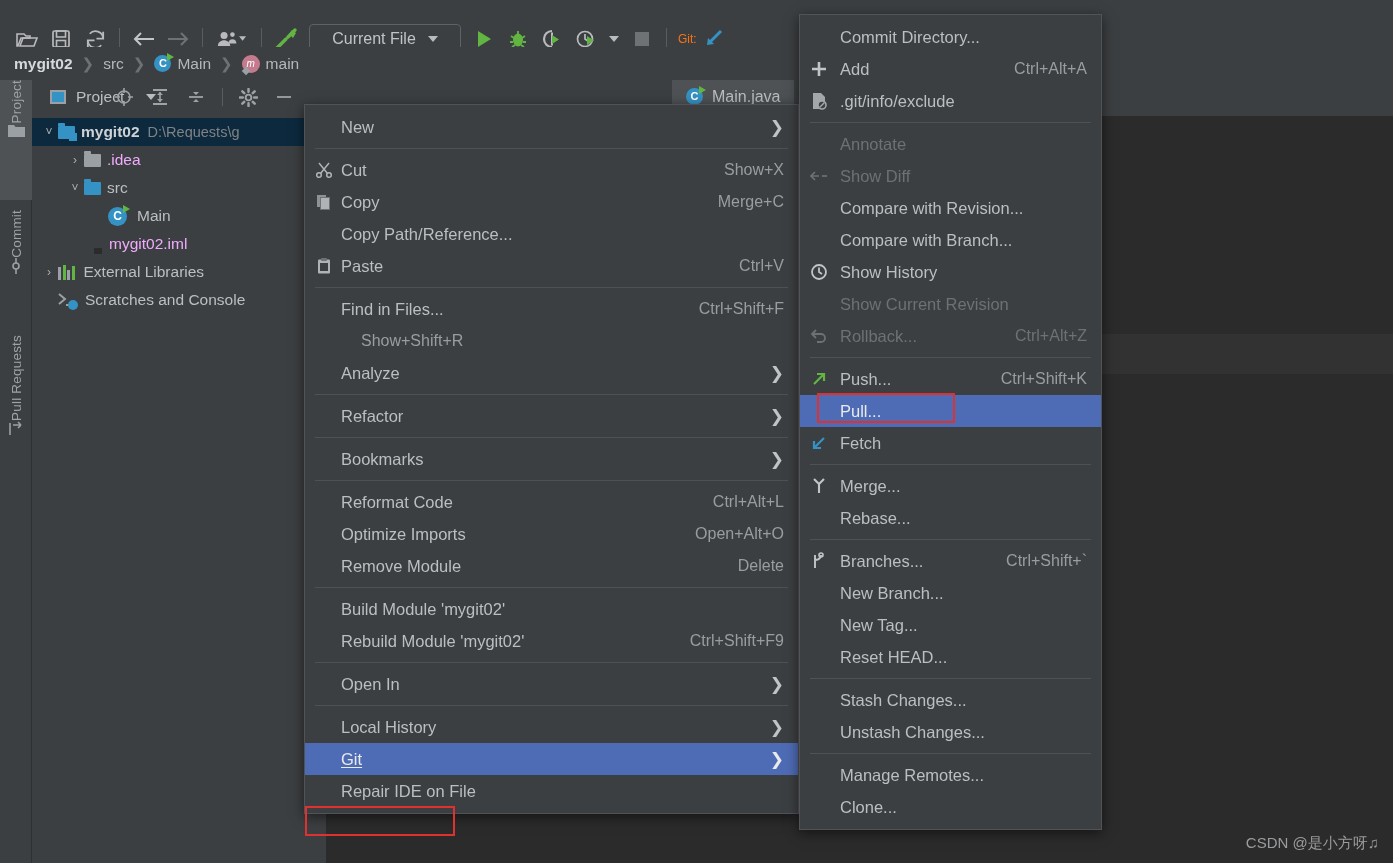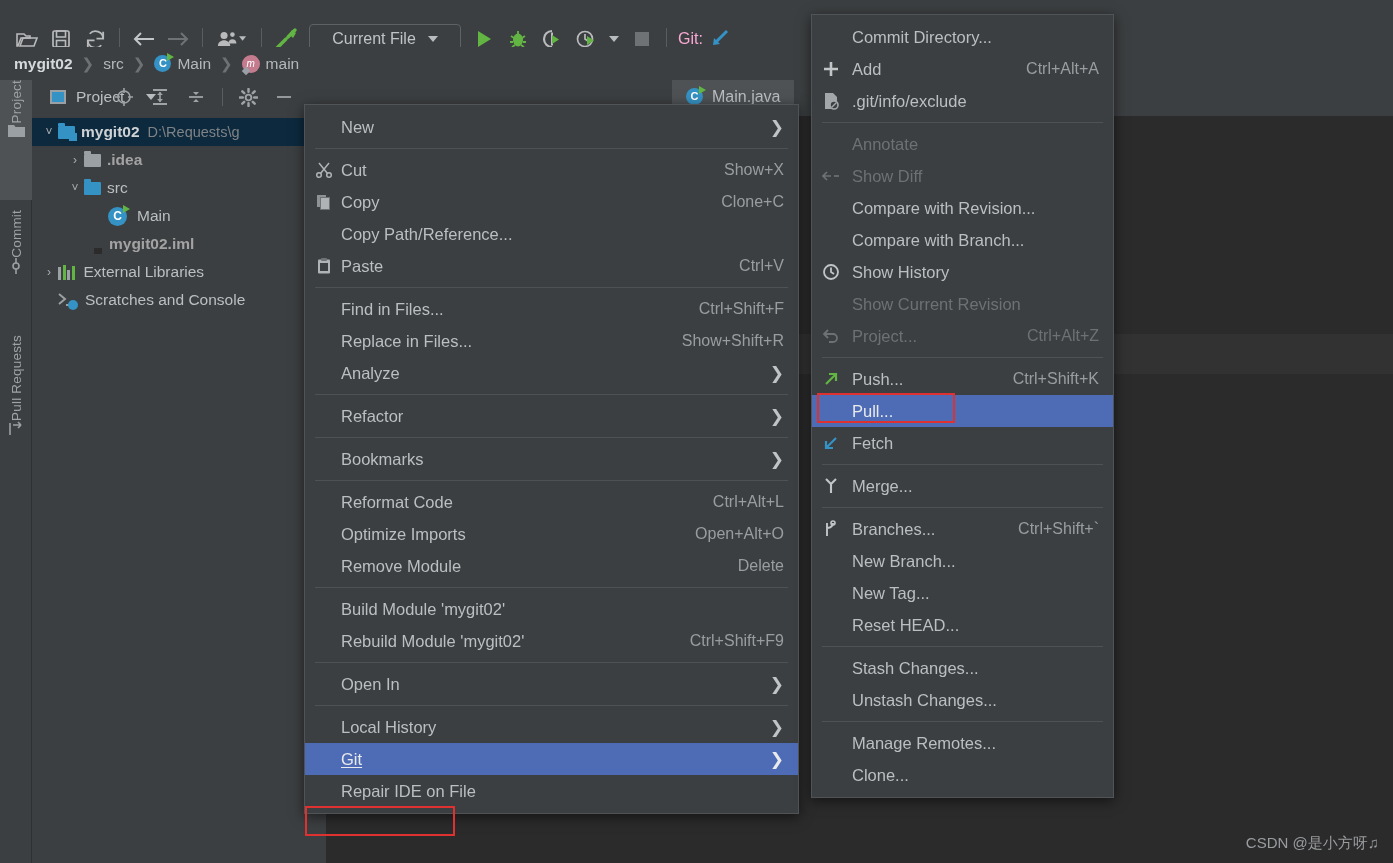--- a/index.html
+++ b/index.html
@@ -28,21 +28,21 @@
   }
   .tb-sep { width: 1px; height: 22px; background: #5a5d5f; margin: 0 7px; }
   .combo {
     height: 30px; min-width: 152px;
     border: 1px solid #5e6265; border-radius: 4px;
     background: #3c3f41; color: #bfc4c8;
     display: flex; align-items: center; justify-content: center; gap: 12px;
     font-size: 16px; padding: 0 12px; margin: 0 6px;
   }
   .caret-d { width: 0; height: 0; border-left: 5px solid transparent; border-right: 5px solid transparent; border-top: 6px solid #b9bcbe; }
-  .git-label { color: #f9a8d4; font-size: 16px; margin-left: 4px; }
+  .git-label { color: #f97316; font-size: 12px; margin-left: 4px; }
 
   
   .breadcrumb {
     position: absolute; left: 0; top: 47px; width: 1393px; height: 33px;
     background: #3c3f41;
     display: flex; align-items: center; padding-left: 14px;
     font-size: 15.5px; color: #b5b8ba;
     gap: 6px;
   }
   .crumb-sep { color: #6e7174; font-size: 15px; margin: 0 3px; }
@@ -120,21 +120,21 @@
     width: 0; height: 0; border-left: 6px solid transparent; border-bottom: 6px solid #3c3f41;
   }
   .iml-badge { position: absolute; right: -2px; bottom: -1px; width: 8px; height: 6px; background: #2b2b2b; }
   .libs-ic { display: flex; gap: 1.5px; align-items: flex-end; height: 15px; }
   .libs-ic i { width: 3px; background: #9aa0a3; display: block; }
   .scratch-ic { position: relative; width: 18px; height: 16px; color: #9aa0a3; font-size: 13px; }
   .scratch-dot {
     position: absolute; right: -2px; bottom: -2px; width: 10px; height: 10px;
     border-radius: 50%; background: #3592c4;
   }
-  .olive { color: #a3a3a3; font-weight: bold; }
+  .olive { color: #f0abfc; }
 
   
   .pp-tools {
     position: absolute; right: 0; top: 0; height: 34px;
     display: flex; align-items: center; gap: 16px; padding-right: 10px; color: #9fa3a6;
   }
 
   
   .editor-tabs {
     position: absolute; left: 304px; top: 80px; width: 1089px; height: 36px;
@@ -206,21 +206,20 @@
   }
 
   
   .ctx2 {
     position: absolute; left: 799px; top: 14px; width: 303px;
     background: #3c3f41;
     border: 1px solid #515457;
     box-shadow: 0 3px 12px rgba(0,0,0,0.55);
     padding: 6px 0;
     z-index: 55;
-    margin-left: 12px;
   }
   .ctx2 .mi { font-size: 16.5px; padding: 0 14px 0 10px; }
   .ctx2 .mic { width: 30px; }
 
   svg { display: block; }
 </style>
 </head>
 <body>
 
 <div id="root">
@@ -528,21 +527,21 @@
       <span class="mkey">Show+X</span>
     </div>
     <div class="mi">
       <span class="mic">
         <svg width="18" height="18" viewBox="0 0 18 18">
             <rect x="2" y="2" width="9" height="12" fill="#8e9294"></rect>
             <rect x="5.5" y="4.5" width="9" height="12" fill="#b0b3b5" stroke="#6f7275"></rect>
           </svg>
       </span>
       <span class="mlab">Copy</span>
-      <span class="mkey">Clone+C</span>
+      <span class="mkey">Merge+C</span>
     </div>
     <div class="mi">
       <span class="mic"></span>
       <span class="mlab">Copy Path/Reference...</span>
     </div>
     <div class="mi">
       <span class="mic">
         <svg width="18" height="18" viewBox="0 0 18 18">
             <rect x="3" y="2.5" width="12" height="14" rx="1" fill="#b0b3b5"></rect>
             <rect x="6" y="1" width="6" height="3" rx="1" fill="#6f7275"></rect>
@@ -554,21 +553,20 @@
     </div>
     <div class="msep"></div>
 
     <div class="mi">
       <span class="mic"></span>
       <span class="mlab">Find in Files...</span>
       <span class="mkey">Ctrl+Shift+F</span>
     </div>
     <div class="mi">
       <span class="mic"></span>
-      <span class="mlab">Replace in Files...</span>
       <span class="mkey">Show+Shift+R</span>
     </div>
     <div class="mi">
       <span class="mic"></span>
       <span class="mlab">Analyze</span>
       <span class="msub">❯</span>
     </div>
     <div class="msep"></div>
 
     <div class="mi">
@@ -699,21 +697,21 @@
       <span class="mic"></span>
       <span class="mlab">Show Current Revision</span>
     </div>
     <div class="mi disabled">
       <span class="mic">
         <svg width="18" height="18" viewBox="0 0 18 18">
             <path d="M3 7h8a4 4 0 1 1 0 8H7" stroke="#6e7174" stroke-width="1.8" fill="none"></path>
             <path d="M6 3L2 7l4 4" stroke="#6e7174" stroke-width="1.8" fill="none"></path>
           </svg>
       </span>
-      <span class="mlab">Project...</span>
+      <span class="mlab">Rollback...</span>
       <span class="mkey" style="color:#6e7174">Ctrl+Alt+Z</span>
     </div>
     <div class="msep"></div>
 
     <div class="mi">
       <span class="mic">
         <svg width="18" height="18" viewBox="0 0 18 18">
             <path d="M4 14L14 4M7 4h7v7" stroke="#62b543" stroke-width="2.2" fill="none"></path>
           </svg>
       </span>
@@ -735,20 +733,24 @@
     <div class="msep"></div>
 
     <div class="mi">
       <span class="mic">
         <svg width="18" height="18" viewBox="0 0 18 18">
             <path d="M9 16V7M9 7L4 2M9 7l5-5" stroke="#c2c5c7" stroke-width="2.1" fill="none"></path>
           </svg>
       </span>
       <span class="mlab">Merge...</span>
     </div>
+    <div class="mi">
+      <span class="mic"></span>
+      <span class="mlab">Rebase...</span>
+    </div>
     <div class="msep"></div>
 
     <div class="mi">
       <span class="mic">
         <svg width="18" height="18" viewBox="0 0 18 18">
             <path d="M5 16V3M5 8c6 0 6-5 6-5" stroke="#c2c5c7" stroke-width="1.9" fill="none"></path>
             <circle cx="11" cy="3" r="2" fill="none" stroke="#c2c5c7" stroke-width="1.6"></circle>
           </svg>
       </span>
       <span class="mlab">Branches...</span>

